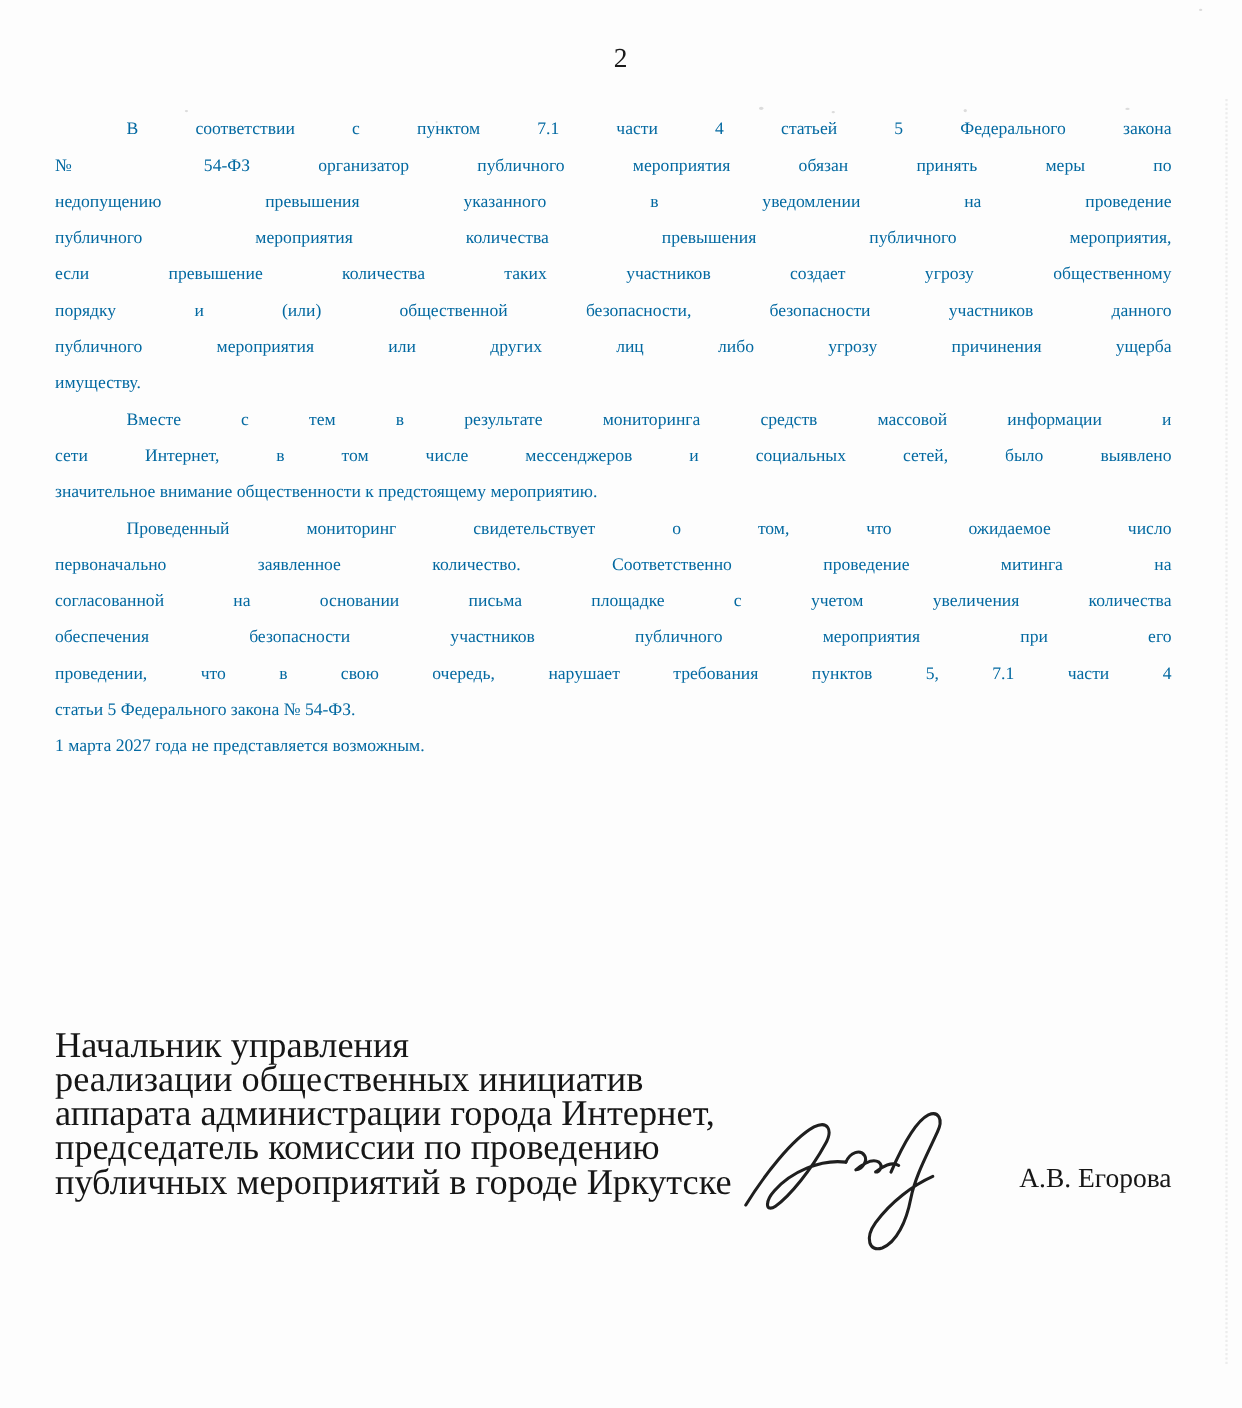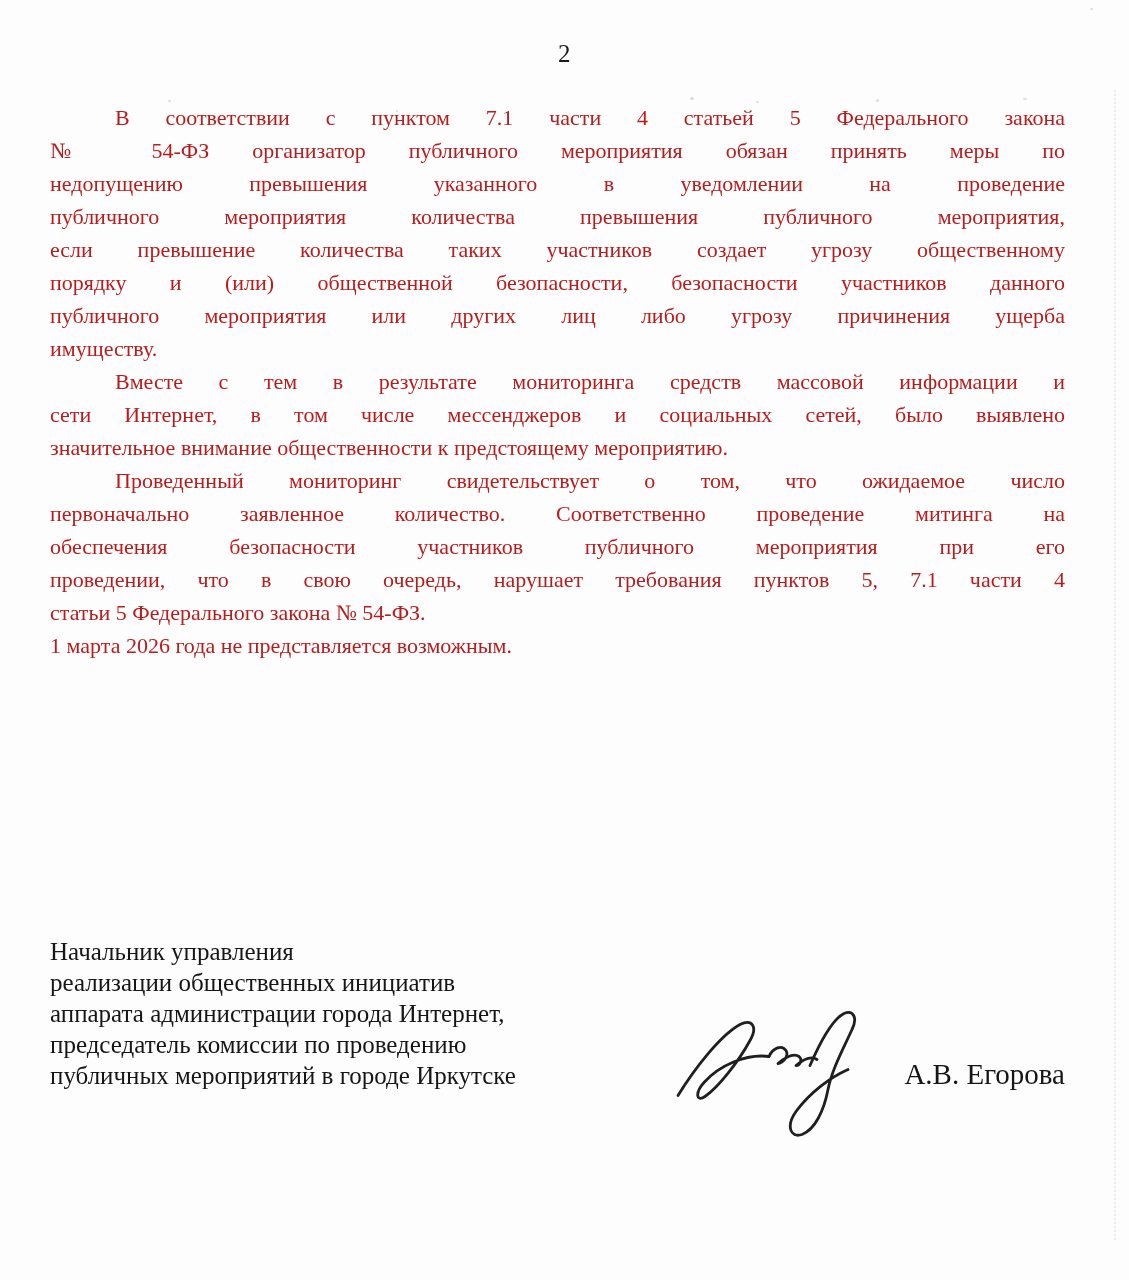--- a/index.html
+++ b/index.html
@@ -27,53 +27,53 @@
     width: 1129px;
     text-align: center;
     font-size: 25px;
     letter-spacing: 0.5px;
   }
   .body-text {
     position: absolute;
     top: 101px;
     left: 50px;
     width: 1015px;
-    font-size: 22px;
+    font-size: 16px;
     line-height: 33px;
-    color: #b91c1c;
+    color: #0369a1;
   }
   .line {
     text-align: justify;
     text-align-last: justify;
     text-justify: inter-word;
     white-space: normal;
   }
   .line.indent {
     text-indent: 65px;
   }
   .line.last {
     text-align-last: left;
   }
   .sig-block {
     position: absolute;
     top: 936px;
     left: 50px;
     width: 560px;
-    font-size: 25px;
+    font-size: 33px;
     line-height: 31px;
     color: #161616;
   }
   .sig-line {
     white-space: nowrap;
   }
   .sig-name {
     position: absolute;
     top: 1058px;
     right: 64px;
-    font-size: 29px;
+    font-size: 25px;
     color: #161616;
     white-space: nowrap;
     text-align: center;
   }
   .signature {
     position: absolute;
     left: 672px;
     top: 1006px;
     width: 195px;
     height: 138px;
@@ -119,24 +119,25 @@
       <div class="line">публичного мероприятия количества превышения публичного мероприятия,</div>
       <div class="line">если превышение количества таких участников создает угрозу общественному</div>
       <div class="line">порядку и (или) общественной безопасности, безопасности участников данного</div>
       <div class="line">публичного мероприятия или других лиц либо угрозу причинения ущерба</div>
       <div class="line last">имуществу.</div>
       <div class="line indent">Вместе с тем в результате мониторинга средств массовой информации и</div>
       <div class="line">сети Интернет, в том числе мессенджеров и социальных сетей, было выявлено</div>
       <div class="line last">значительное внимание общественности к предстоящему мероприятию.</div>
       <div class="line indent">Проведенный мониторинг свидетельствует о том, что ожидаемое число</div>
       <div class="line">первоначально заявленное количество. Соответственно проведение митинга на</div>
+      <div class="line">согласованной на основании письма площадке с учетом увеличения количества</div>
       <div class="line">обеспечения безопасности участников публичного мероприятия при его</div>
       <div class="line">проведении, что в свою очередь, нарушает требования пунктов 5, 7.1 части 4</div>
       <div class="line last">статьи 5 Федерального закона № 54-ФЗ.</div>
-      <div class="line last">1 марта 2026 года не представляется возможным.</div>
+      <div class="line last">1 марта 2027 года не представляется возможным.</div>
     </div>
 
   <div class="sig-block">
       <div class="sig-line">Начальник управления</div>
       <div class="sig-line">реализации общественных инициатив</div>
       <div class="sig-line">аппарата администрации города Интернет,</div>
       <div class="sig-line">председатель комиссии по проведению</div>
       <div class="sig-line">публичных мероприятий в городе Иркутске</div>
     </div>
 

